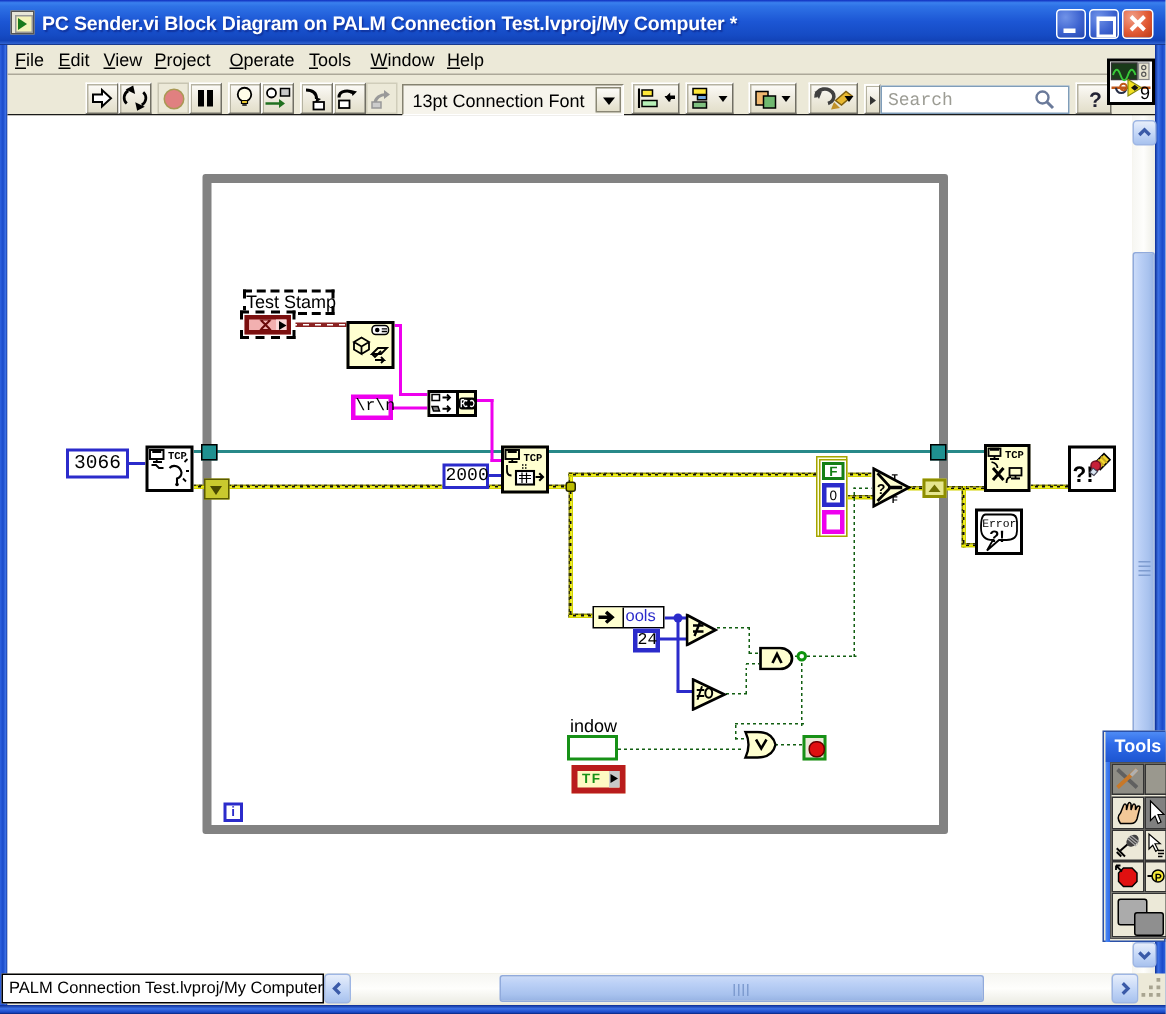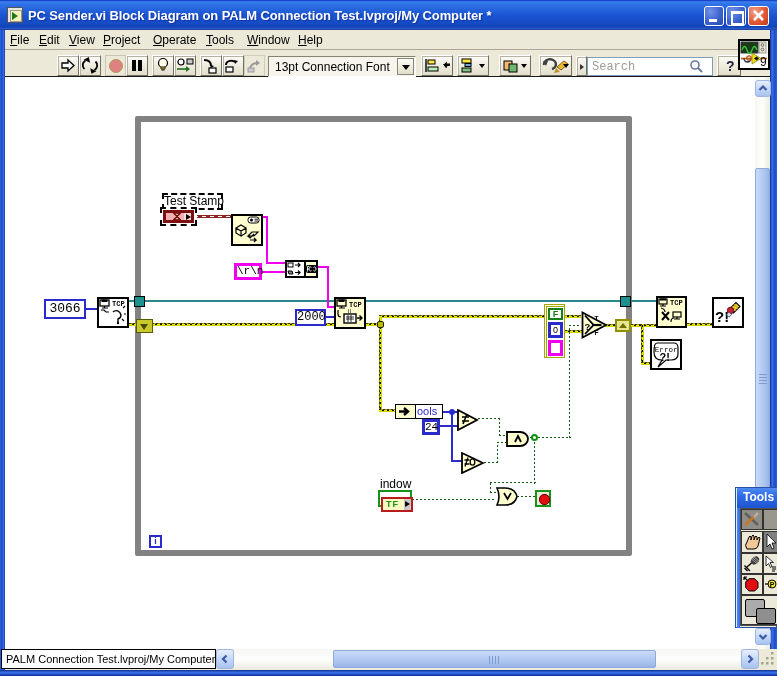--- a/index.html
+++ b/index.html
@@ -431,21 +431,21 @@
 <div class="abs" style="left:650px;top:339px;width:32px;height:31px;background:#fff;border:2px solid #000;box-sizing:border-box;">
  <svg width="28" height="27" viewBox="0 0 28 27">
   <path d="M5 2 h17 q4 0 4 5 v6 q0 6 -7 6 h-5 l-8 7 l4-7 q-8 0 -8 -8 q0-9 3-9" fill="#fff" stroke="#000" stroke-width="1.2"></path>
   <text x="2.8" y="10.5" font-size="7.6" font-family="Liberation Mono,monospace" fill="#000">Error</text>
   <text x="7.5" y="20" font-size="11" font-weight="bold" fill="#000">?!</text>
  </svg>
 </div>
 
 <div class="abs" style="left:380px;top:477px;font-size:12px;color:#000;">indow</div>
 <div class="abs" style="left:378px;top:490px;width:34px;height:17px;border:2px solid #179117;box-sizing:border-box;background:#fff;">
- <div class="abs" style="left:1px;top:5px;width:28px;height:11px;border:2px solid #b91c1c;background:#fef9c3;">
+ <div class="abs" style="left:1px;top:18px;width:28px;height:11px;border:4px solid #b91c1c;background:#fef9c3;">
   <span class="abs" style="left:3px;top:0px;font-size:9px;font-weight:bold;color:#179117;letter-spacing:1px;line-height:11px;">TF</span>
   <div class="abs" style="right:0;top:0;width:7px;height:11px;background:#C8C8C8;"></div>
   <div class="abs" style="right:1px;top:2px;width:0;height:0;border-top:3.5px solid transparent;border-bottom:3.5px solid transparent;border-left:5px solid #000;"></div>
  </div>
 </div>
 
 <div class="abs" style="left:535px;top:490px;width:16px;height:17px;border:2px solid #179117;box-sizing:border-box;background:#ECE9D8;">
  <div class="abs" style="left:1.5px;top:2px;width:9px;height:9px;border-radius:5px;background:#E01010;border:1px solid #600;"></div>
 </div>
 

